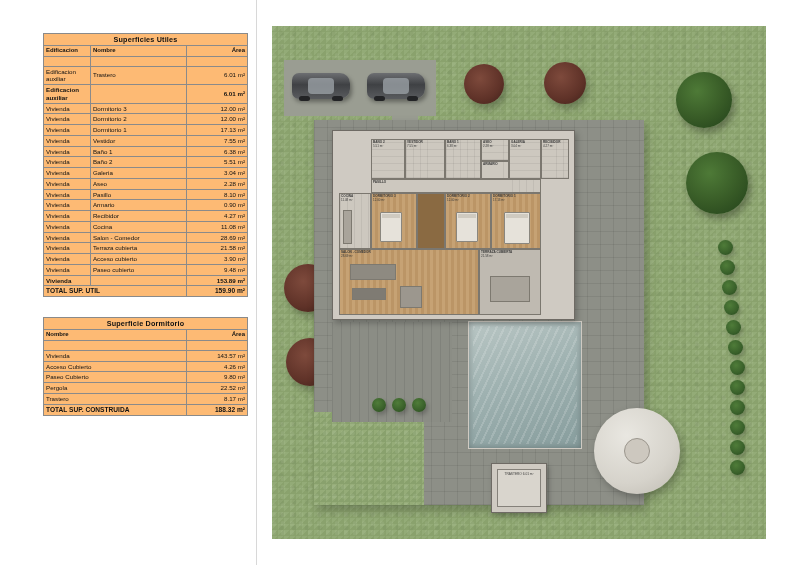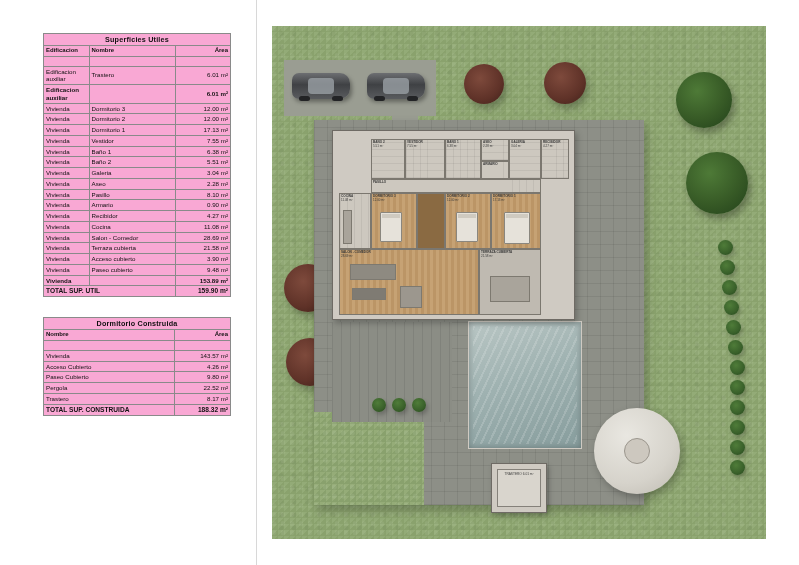--- a/index.html
+++ b/index.html
@@ -20,25 +20,25 @@
 
   
   #left-col {
     position: absolute;
     left: 43px;
     top: 33px;
     width: 205px;
   }
 
   table.sheet {
-    width: 188px;
+    width: 205px;
     border-collapse: collapse;
     font-size: 6.2px;
     color: #111;
-    background: #f9a8d4;
+    background: #fdba74;
   }
   table.sheet td, table.sheet th {
     border: 0.6px solid #8a8a8a;
     padding: 1px 2px;
     line-height: 1.25;
     vertical-align: middle;
     height: 10px;
   }
   .t-title {
     text-align: center;
@@ -391,21 +391,21 @@
         <td class="col-c">159.90 m²</td>
       </tr>
     </tbody>
       </table>
 
     <div class="gap"></div>
 
     <table class="sheet">
       <tbody>
           <tr>
-        <td class="t-title" colspan="2">Dormitorio Construida</td>
+        <td class="t-title" colspan="2">Superficie Dormitorio</td>
       </tr>
       <tr class="t-head">
         <td style="width:144px">Nombre</td>
         <td class="col-c">Área</td>
       </tr>
       <tr class="spacer">
         <td></td>
         <td class="col-c"></td>
       </tr>
       <tr>

